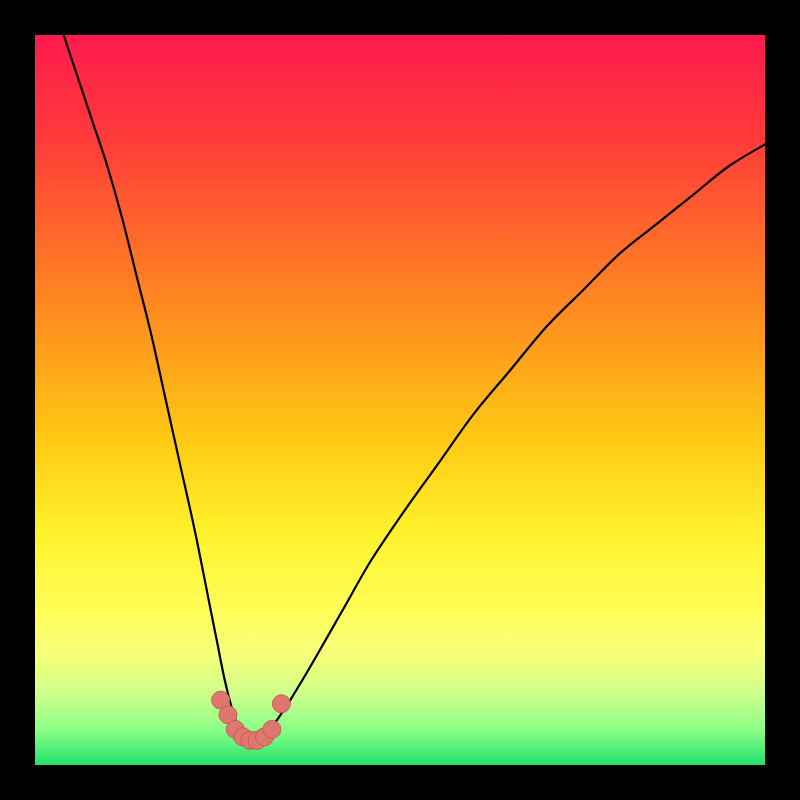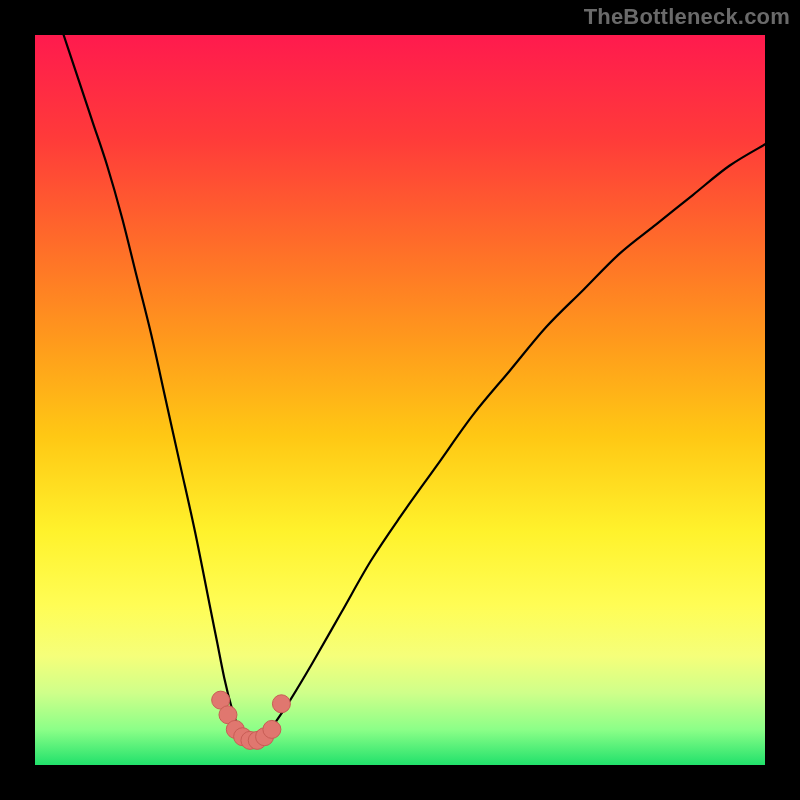--- a/index.html
+++ b/index.html
@@ -54,21 +54,20 @@
     top: 0;
     width: 100%;
     height: 100%;
     pointer-events: none;
   }
 </style>
 </head>
 <body>
 
 <div class="frame">
-  <div class="watermark">TheBottleneck.com</div>
   <div class="plot">
     <svg class="curve" viewBox="0 0 732 732" preserveAspectRatio="none">
       <path id="curve-left" fill="none" stroke="#000000" stroke-width="2.2" d="M 29.28 0 C 31.72 7.32, 39.04 29.28, 43.92 43.92 C 48.80 58.56, 53.68 73.20, 58.56 87.84 C 63.44 102.48, 68.32 115.90, 73.20 131.76 C 78.08 147.62, 82.96 164.70, 87.84 183.00 C 92.72 201.30, 97.60 222.04, 102.48 241.56 C 107.36 261.08, 112.24 279.38, 117.12 300.12 C 122.00 320.86, 126.88 344.04, 131.76 366.00 C 136.64 387.96, 141.52 409.92, 146.40 431.88 C 151.28 453.84, 156.16 474.58, 161.04 497.76 C 165.92 520.94, 172.02 552.66, 175.68 570.96 C 179.34 589.26, 180.56 595.36, 183.00 607.56 C 185.44 619.76, 187.88 633.18, 190.32 644.16 C 192.76 655.14, 195.20 664.90, 197.64 673.44 C 200.08 681.98, 202.52 689.30, 204.96 695.40 C 207.40 701.50, 211.06 707.60, 212.28 710.04"></path>
       <path id="curve-right" fill="none" stroke="#000000" stroke-width="2.2" d="M 226.92 710.04 C 229.36 706.38, 236.68 695.40, 241.56 688.08 C 246.44 680.76, 250.10 675.88, 256.20 666.12 C 262.30 656.36, 269.62 644.16, 278.16 629.52 C 286.70 614.88, 297.68 595.36, 307.44 578.28 C 317.20 561.20, 326.96 542.90, 336.72 527.04 C 346.48 511.18, 355.02 498.98, 366.00 483.12 C 376.98 467.26, 390.40 448.96, 402.60 431.88 C 414.80 414.80, 427.00 396.50, 439.20 380.64 C 451.40 364.78, 463.60 351.36, 475.80 336.72 C 488.00 322.08, 500.20 306.22, 512.40 292.80 C 524.60 279.38, 536.80 268.40, 549.00 256.20 C 561.20 244.00, 573.40 230.58, 585.60 219.60 C 597.80 208.62, 610.00 200.08, 622.20 190.32 C 634.40 180.56, 646.60 170.80, 658.80 161.04 C 671.00 151.28, 683.20 140.30, 695.40 131.76 C 707.60 123.22, 725.90 113.46, 732.00 109.80"></path>
       <g id="dots-group">
           <circle cx="186.66" cy="666.12" r="9" fill="#e0776f" stroke="#c85d55" stroke-width="1"></circle>
           <circle cx="193.98" cy="680.76" r="9" fill="#e0776f" stroke="#c85d55" stroke-width="1"></circle>
           <circle cx="201.30" cy="695.40" r="9" fill="#e0776f" stroke="#c85d55" stroke-width="1"></circle>
           <circle cx="208.62" cy="702.72" r="9" fill="#e0776f" stroke="#c85d55" stroke-width="1"></circle>
           <circle cx="215.94" cy="706.38" r="9" fill="#e0776f" stroke="#c85d55" stroke-width="1"></circle>

